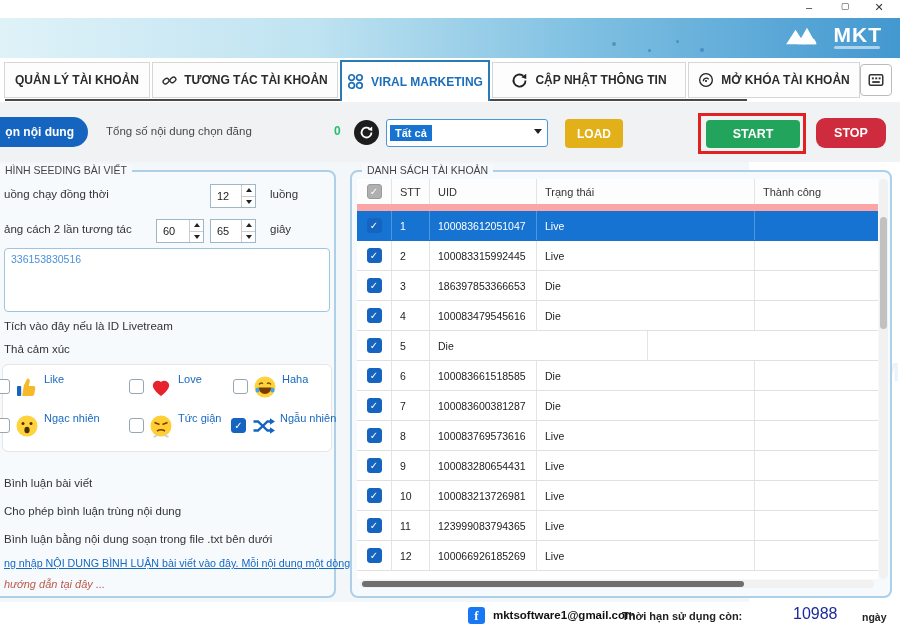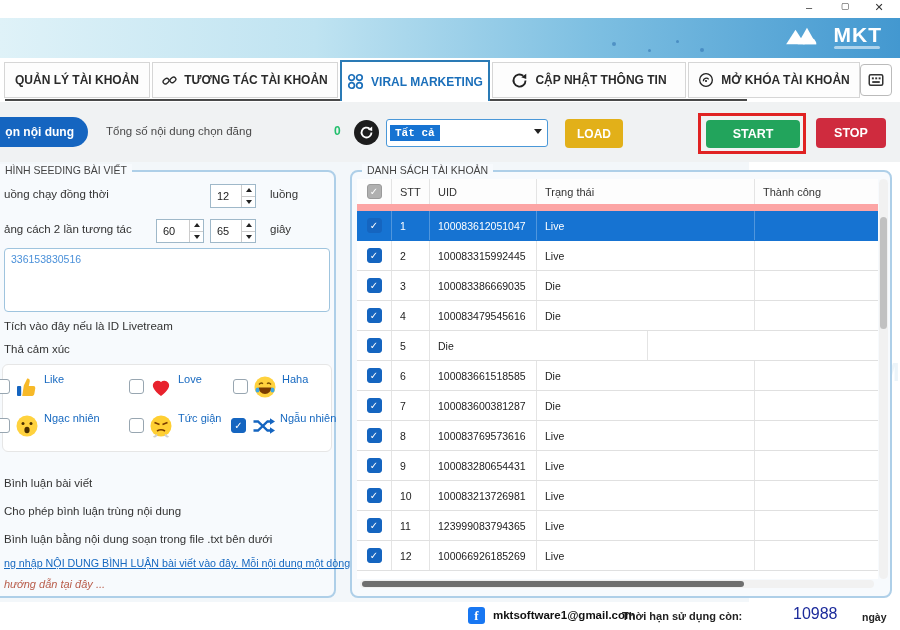--- a/index.html
+++ b/index.html
@@ -37,28 +37,28 @@
   .toolbar { position:absolute; left:0; top:102px; width:900px; height:60px; background:#f0f2f3; }
   .btn-select { position:absolute; left:-16px; top:15px; width:104px; height:30px; background:#1565c0;
     border:none; border-radius:15px; color:#fff; font-size:12px; font-weight:bold; text-align:right;
     padding-right:14px; cursor:pointer; }
   .total-label { position:absolute; left:106px; top:23px; font-size:11.5px; color:#4a4a4a; }
   .total-value { position:absolute; left:334px; top:22px; font-size:12px; font-weight:bold; color:#23bf6d; }
   .refresh-circle { position:absolute; left:354px; top:18px; width:25px; height:25px; border-radius:50%;
     background:#1d1d1d; display:flex; align-items:center; justify-content:center; cursor:pointer; }
   .dropdown { position:absolute; left:386px; top:17px; width:162px; height:28px; background:#fff;
     border:1.5px solid #4a98d8; border-radius:3px; display:flex; align-items:center; padding:2px 3px; cursor:pointer; }
-  .dd-sel { background:#1673d2; color:#fff; font-size:11px; font-weight:bold; padding:2px 5px;font-family:Liberation Mono, monospace; }
+  .dd-sel { background:#1673d2; color:#fff; font-size:11px; font-weight:bold; padding:2px 5px; }
   .dd-caret { position:absolute; right:5px; top:9px; width:0; height:0;
     border-left:4px solid transparent; border-right:4px solid transparent; border-top:5px solid #222; }
   .btn { border:none; border-radius:4px; color:#fff; font-weight:bold; cursor:pointer; }
   .btn-load  { position:absolute; left:565px; top:17px; width:58px; height:29px; background:#e2b019; font-size:12px; }
   .start-frame { position:absolute; left:698px; top:11px; width:108px; height:41px; border:3px solid #e02222; }
   .btn-start { position:absolute; left:5px; top:4px; width:94px; height:28px; background:#22a45c; font-size:12.5px; }
-  .btn-stop  { position:absolute; left:816px; top:16px; width:70px; height:30px; background:#cf2b3e; font-size:12.5px; }
+  .btn-stop  { position:absolute; left:816px; top:16px; width:70px; height:30px; background:#cf2b3e; font-size:12.5px;border-radius:9px; }
 
   
   .main { position:absolute; left:0; top:162px; width:749px; height:440px; background:#f3f7fa; }
   .panel { position:absolute; border:2px solid #aecfe8; border-radius:8px; background:#f7fafd; }
   .panel-title { position:absolute; top:-8px; background:#f7fafd; padding:0 5px; font-size:10.5px;
     color:#444; white-space:nowrap; }
   .left-panel  { left:-14px; top:8px; width:350px; height:428px; }
   .right-panel { left:350px; top:8px; width:542px; height:428px; }
 
   
@@ -415,21 +415,21 @@
               <div class="td c-stt">2</div>
               <div class="td c-uid">100083315992445</div>
               <div class="td c-status">Live</div>
               <div class="td c-success"></div>
             </div>
             <div class="trow">
               <div class="td c-cb">
                 <span class="cb checked"></span>
               </div>
               <div class="td c-stt">3</div>
-              <div class="td c-uid">100083386669035</div>
+              <div class="td c-uid">186397853366653</div>
               <div class="td c-status">Die</div>
               <div class="td c-success"></div>
             </div>
             <div class="trow">
               <div class="td c-cb">
                 <span class="cb checked"></span>
               </div>
               <div class="td c-stt">4</div>
               <div class="td c-uid">100083479545616</div>
               <div class="td c-status">Die</div>

